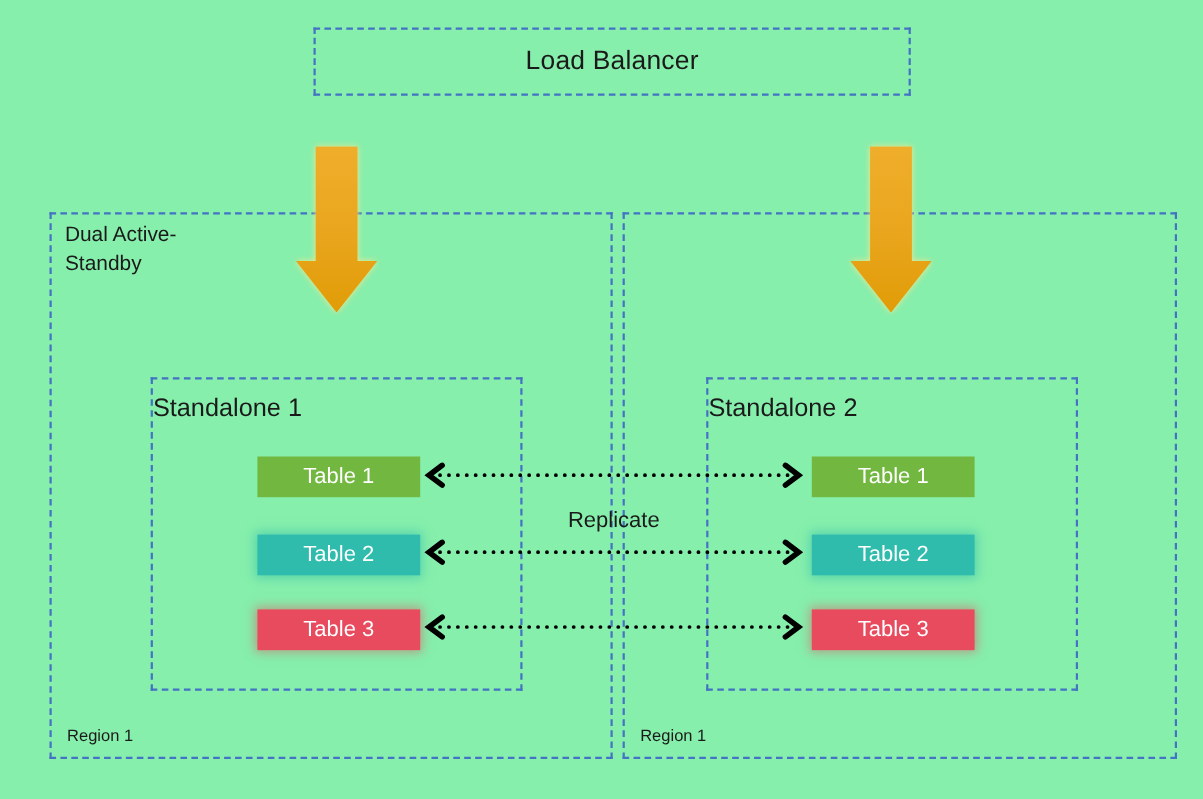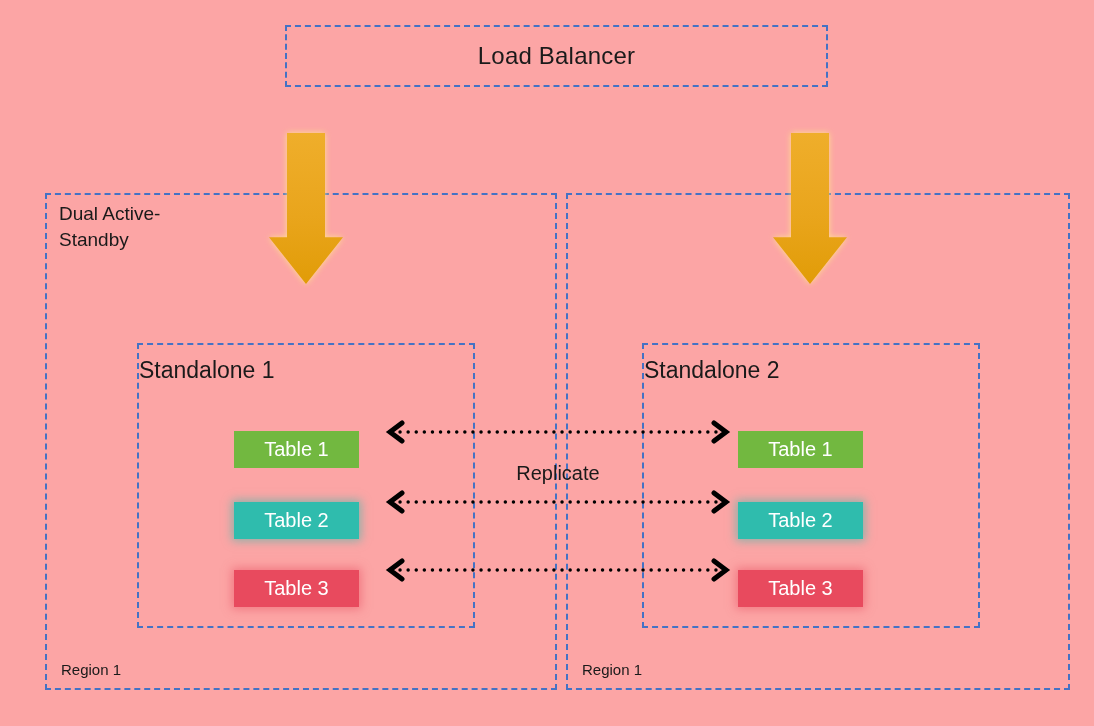--- a/index.html
+++ b/index.html
@@ -8,21 +8,21 @@
     --text: #1a1a1a;
   }
   html, body { margin: 0; padding: 0; background: #ffffff; }
   .canvas {
     position: relative;
     width: 1094px;
     height: 726px;
     font-family: "Liberation Sans", "DejaVu Sans", sans-serif;
     color: var(--text, #1a1a1a);
     overflow: hidden;
-    background: #fca5a5;
+    background: #86efac;
   }
   .dashedbox {
     position: absolute;
     border: 2px dashed var(--border-blue, #4472C4);
     box-sizing: border-box;
     background: transparent;
   }
   .lb-box {
     left: 285px; top: 25px; width: 543px; height: 62px;
     display: flex; align-items: center; justify-content: center;
@@ -38,23 +38,23 @@
     position: absolute; left: 14px; top: 466px;
     font-size: 15px;
   }
   .standalone1 { left: 137px; top: 343px; width: 338px; height: 285px; }
   .standalone2 { left: 642px; top: 343px; width: 338px; height: 285px; }
   .s-title {
     position: absolute; left: 0; top: 12px; width: 100%;
     text-align: left; font-size: 23px;
   }
   .chip {
-    position: absolute; width: 125px; height: 37px;
+    position: absolute; width: 148px; height: 37px;
     display: flex; align-items: center; justify-content: center;
-    color: #ffffff; font-size: 20px; margin-top: 16px;
+    color: #ffffff; font-size: 20px;
   }
   .chip-l { left: 95px; }
   .chip-r { left: 94px; }
   .row1 { top: 70px; }
   .row2 { top: 141px; }
   .row3 { top: 209px; }
   .glow-teal { box-shadow: 0 0 9px 2px rgba(47,188,173,.55); }
   .glow-red  { box-shadow: 0 0 9px 2px rgba(232,74,94,.50); }
   .gold-arrow {
     position: absolute; width: 74px; height: 151px;

